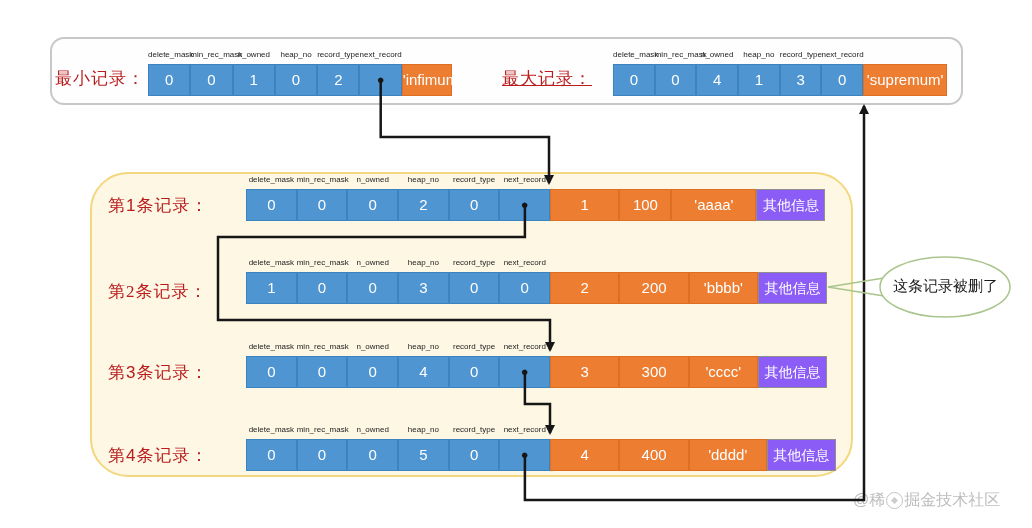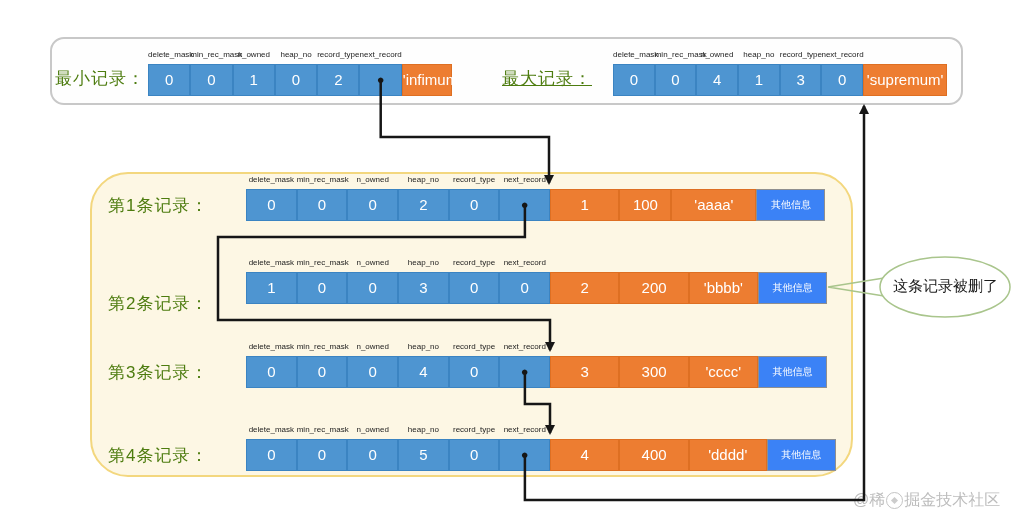--- a/index.html
+++ b/index.html
@@ -19,21 +19,21 @@
     border-radius: 14px;
   }
   .main-panel {
     left: 90px; top: 172px; width: 763px; height: 305px;
     background: #fdf7e4;
     border: 2px solid #f3d77e;
     border-radius: 38px;
   }
   .rec-label {
     position: absolute;
-    color: #4d7c0f;
+    color: #b91c1c;
     font-size: 17px;
     letter-spacing: 1px;
     white-space: nowrap;
   }
   .cells { position: absolute; }
   .flabels { display: flex; height: 13px; margin-bottom: 3px; }
   .flabels span {
     flex: 0 0 auto;
     text-align: center;
     font-size: 8px;
@@ -47,21 +47,21 @@
     height: 32px;
     line-height: 30px;
     text-align: center;
     color: #ffffff;
     font-size: 15px;
     border: 1px solid transparent;
     white-space: nowrap;
   }
   .blue   { background: #4e95d1; border-color: #3b84c2; }
   .orange { background: #ed7d31; border-color: #de6f22; }
-  .gray   { background: #3b82f6; border-color: #8f8f8f; font-size: 10px; }
+  .gray   { background: #8b5cf6; border-color: #8f8f8f; font-size: 14px; }
   .cell.dot { color: #161616; font-size: 13px; }
   .overlay {
     position: absolute; left: 0; top: 0;
     width: 1032px; height: 528px;
     pointer-events: none;
     z-index: 5;
   }
   .callout-text {
     position: absolute;
     left: 883px; top: 277px; width: 125px;
@@ -164,21 +164,21 @@
       <div class="cell blue" style="width:50.7px">2</div>
       <div class="cell blue" style="width:50.7px">0</div>
       <div class="cell blue dot" style="width:50.7px">●</div>
       <div class="cell orange" style="width:69.3px">1</div>
       <div class="cell orange" style="width:52px">100</div>
       <div class="cell orange" style="width:85px">'aaaa'</div>
       <div class="cell gray" style="width:69px">其他信息</div>
     </div>
   </div>
 
-  <div class="rec-label" style="left:108px; top:292px;">第2条记录：</div>
+  <div class="rec-label" style="left:108px; top:280px;font-family:Liberation Serif, serif;">第2条记录：</div>
   <div class="cells" style="left:246px; top:256px;">
     <div class="flabels">
       <span style="width:50.7px">delete_mask</span>
       <span style="width:50.7px">min_rec_mask</span>
       <span style="width:50.7px">n_owned</span>
       <span style="width:50.7px">heap_no</span>
       <span style="width:50.7px">record_type</span>
       <span style="width:50.7px">next_record</span>
     </div>
     <div class="cellrow">

